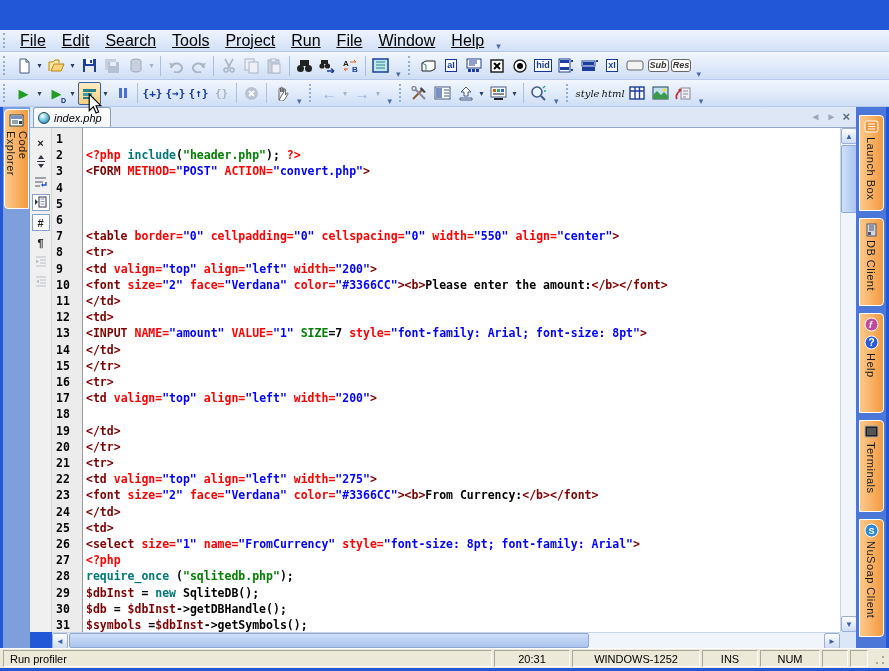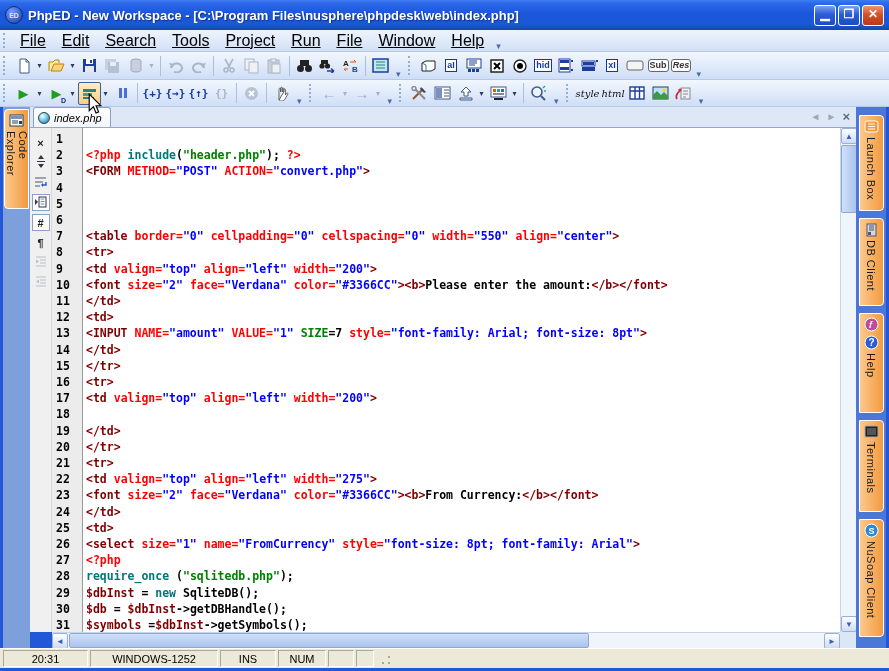--- a/index.html
+++ b/index.html
@@ -130,37 +130,20 @@
       radial-gradient(circle 1.5px at 5px 11px,#aca899 100%,transparent); }
 
   
   .cursor { position:absolute; left:88px; top:93px; z-index:99; }
 </style>
 </head>
 <body>
 
 <div class="win">
 
-  <div class="titlebar">
-    <div class="app-icon">
-        <i>ED</i>
-      </div>
-    <div class="title-text">PhpED - New Workspace - [C:\Program Files\nusphere\phpdesk\web\index.php]</div>
-    <div class="winbtns">
-      <div class="wbtn">
-          <span>▁</span>
-        </div>
-      <div class="wbtn">
-          <span>❐</span>
-        </div>
-      <div class="wbtn close">
-          <span>✕</span>
-        </div>
-    </div>
-  </div>
 
   <div class="menubar">
     <div class="grip"></div>
     <div class="menu-item">File</div>
     <div class="menu-item">Edit</div>
     <div class="menu-item">Search</div>
     <div class="menu-item">Tools</div>
     <div class="menu-item">Project</div>
     <div class="menu-item">Run</div>
     <div class="menu-item">File</div>
@@ -368,21 +351,21 @@
         <span class="boxlbl">xI</span>
       </div>
     <div class="tbtn">
         <span>
           <svg width="18" height="11">
             <rect x="1" y="1" width="16" height="9" rx="2" fill="#f4f4f4" stroke="#666"></rect>
           </svg>
         </span>
       </div>
     <div class="tbtn">
-        <span class="boxlbl" style="border-radius:3px;color:#333;border-color:#666;">Sub</span>
+        <span class="boxlbl" style="border-radius:3px;color:#333;border-color:#666;font-style:italic">Sub</span>
       </div>
     <div class="tbtn">
         <span class="boxlbl" style="border-radius:3px;color:#333;border-color:#666;font-style:italic">Res</span>
       </div>
     <div class="ovf">▾</div>
   </div>
 
   <div class="tbrow tb2">
     <div class="grip"></div>
     <div class="tbtn">
@@ -694,30 +677,33 @@
               <circle cx="7.5" cy="7.5" r="6.5" fill="#2a8ad8" stroke="#fff"></circle>
               <text x="4.5" y="11" font-size="9" font-weight="bold" fill="#fff">S</text>
             </svg>
           </span>
         <span class="vlabel">NuSoap Client</span>
       </div>
     </div>
   </div>
 
   <div class="statusbar">
-    <div class="seg c" style="width:85px">
+    <div class="seg main-seg">
+        <span>Run profiler</span>
+      </div>
+    <div class="seg c" style="width:76px">
         <span>20:31</span>
       </div>
     <div class="seg c" style="width:128px">
         <span>WINDOWS-1252</span>
       </div>
     <div class="seg c" style="width:56px">
         <span>INS</span>
       </div>
-    <div class="seg c" style="width:48px">
+    <div class="seg c" style="width:60px">
         <span></span>
         <span>NUM</span>
       </div>
     <div class="seg" style="width:26px"></div>
     <div class="seg" style="width:18px"></div>
     <div class="gripdots"></div>
   </div>
 
 </div>
 

